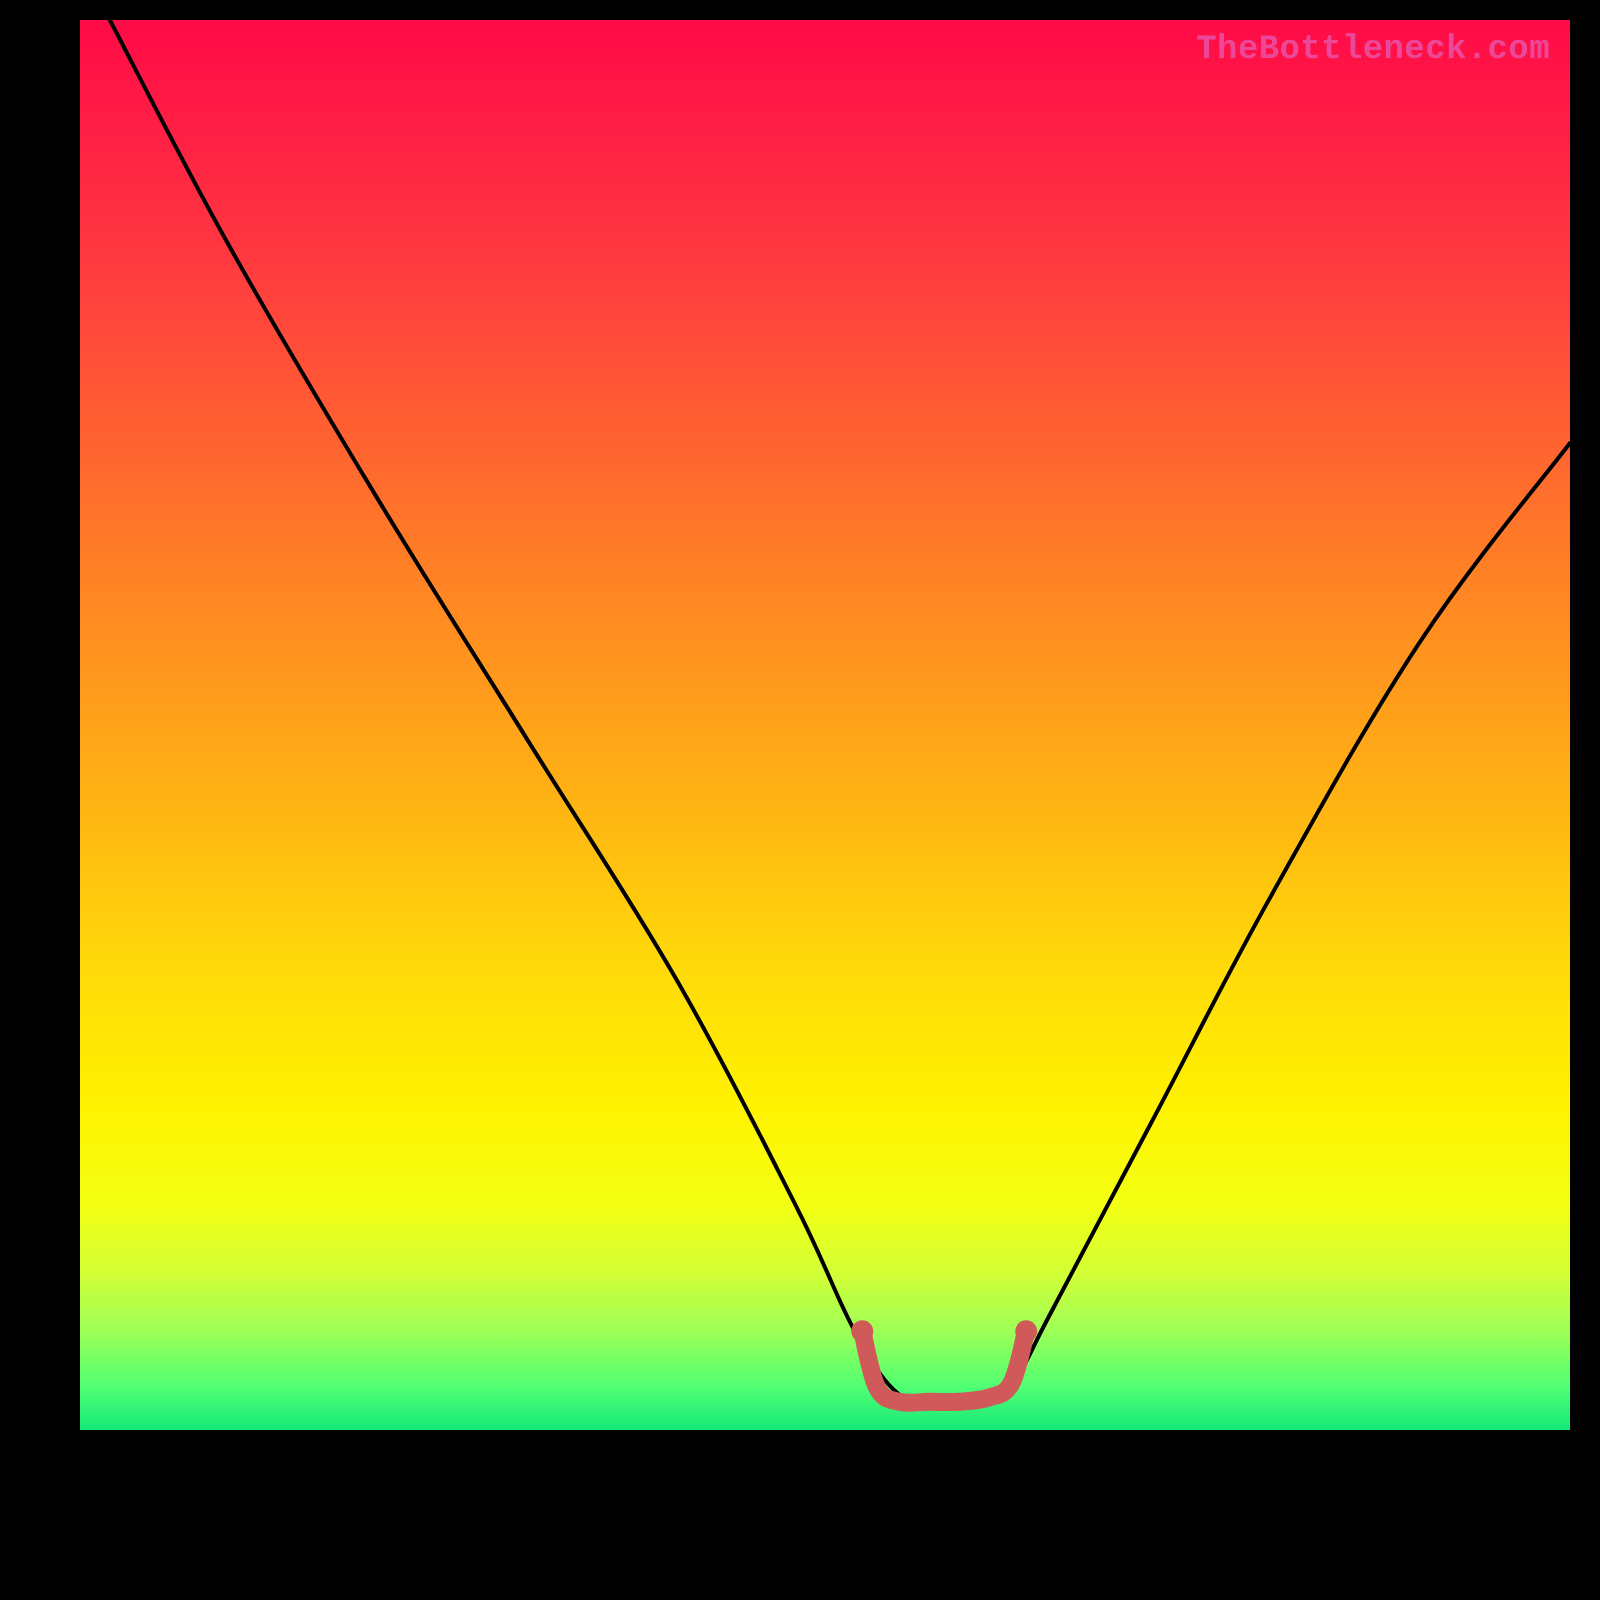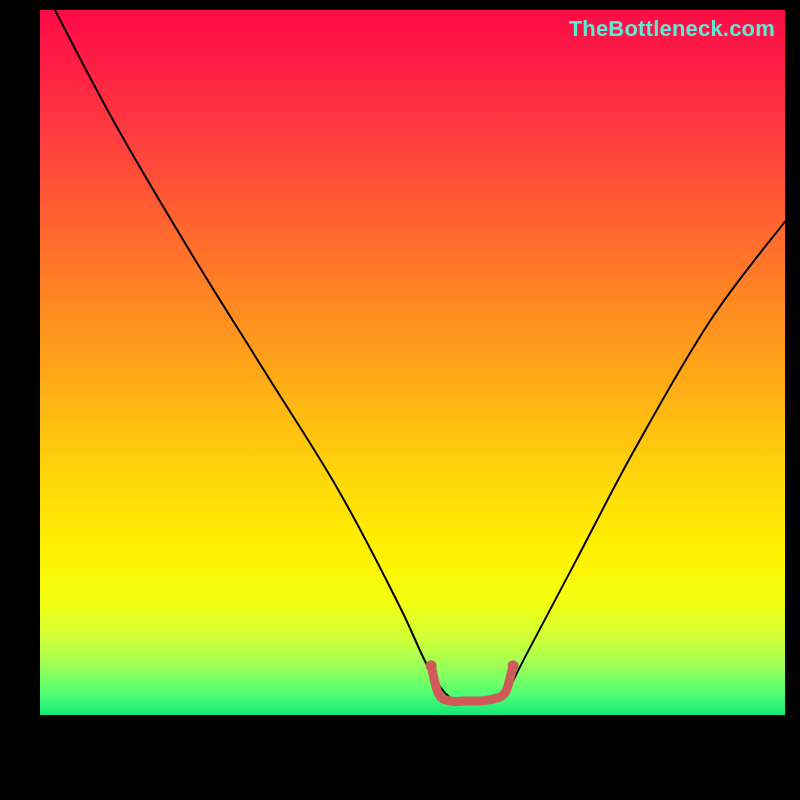--- a/index.html
+++ b/index.html
@@ -29,23 +29,23 @@
     position: absolute;
     left: 0;
     top: 0;
     width: 100%;
     height: 100%;
   }
   .watermark {
     position: absolute;
     top: 6px;
     right: 10px;
-    color: #5eead4;
-    font-family: Liberation Sans, sans-serif;
-    font-size: 22px;
+    color: #ec4899;
+    font-family: Liberation Mono, monospace;
+    font-size: 17px;
     font-weight: 600;
     letter-spacing: 0.2px;
     pointer-events: none;
   }
   svg.curve-layer {
     position: absolute;
     left: 0;
     top: 0;
     width: 745px;
     height: 705px;

